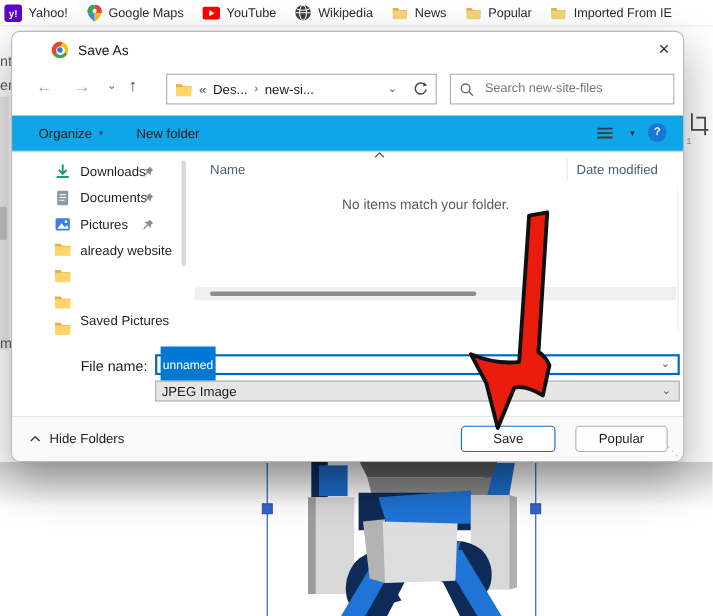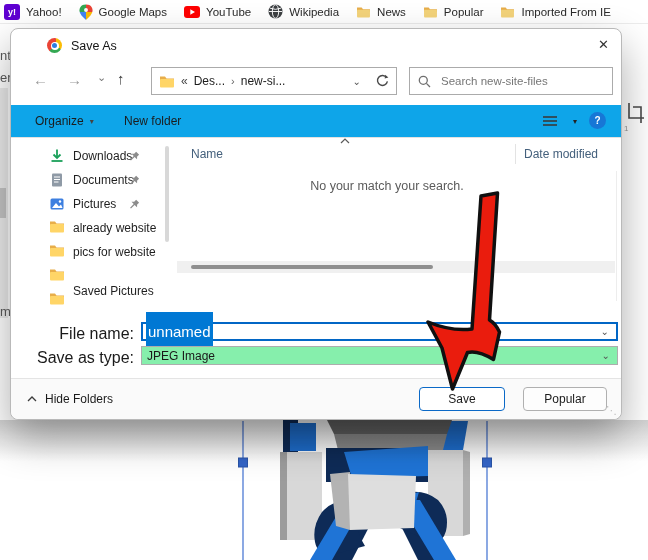--- a/index.html
+++ b/index.html
@@ -46,25 +46,25 @@
   #sscroll{left:154px;top:117px;width:4px;height:96px;background:#d8d8d8;border-radius:2px;}
   
   #filearea{left:166px;top:108px;width:446px;height:140px;}
   .colhdr{position:absolute;top:10px;font-size:12px;color:#44607c;}
   #coldiv{left:338px;top:7px;width:1px;height:20px;background:#e3e3e3;}
   #emptymsg{left:0;top:42px;width:420px;text-align:center;font-size:12.5px;color:#5b5b5b;}
   #hscroll{left:0;bottom:4px;width:438px;height:12px;background:#f0f0f0;}
   #hthumb{left:14px;top:4px;width:242px;height:4px;background:#8f8f8f;border-radius:2px;}
   #vtrack{right:6px;top:34px;width:1px;height:130px;background:#ededed;}
   
-  .flabel{position:absolute;left:0;width:123px;text-align:right;font-size:16px;color:#1a1a1a;}
+  .flabel{position:absolute;left:0;width:123px;text-align:right;font-size:13px;color:#1a1a1a;}
   #fname{left:130px;top:293px;width:477px;height:19px;border:2px solid #0166c5;background:#fff;
          display:flex;align-items:center;box-sizing:border-box;padding-left:3px;}
-  #fname .sel{background:#0078d4;color:#fff;font-size:15px;padding:11px 2px;}
-  #ftype{left:130px;top:317px;width:477px;height:19px;border:1px solid #adadad;background:#86efac;
+  #fname .sel{background:#0078d4;color:#fff;font-size:11px;padding:11px 2px;}
+  #ftype{left:130px;top:317px;width:477px;height:19px;border:1px solid #adadad;background:#e5e5e5;
          display:flex;align-items:center;box-sizing:border-box;padding-left:5px;font-size:12px;color:#1a1a1a;}
   .fieldchev{position:absolute;right:7px;font-size:10px;color:#555;}
   
   #footer{left:0;bottom:0;right:0;height:40px;background:#fafafa;border-top:1px solid #e4e4e4;
           border-radius:0 0 8px 8px;}
   #hidefolders{left:16px;top:0;height:40px;display:flex;align-items:center;gap:8px;font-size:12px;color:#1b1b1b;}
   .dlgbtn{position:absolute;top:8px;height:24px;border-radius:4px;background:#fff;font-size:12px;
           color:#1b1b1b;display:flex;align-items:center;justify-content:center;box-sizing:border-box;}
   #savebtn{left:408px;width:86px;border:1px solid #0b69c7;}
   #cancelbtn{left:512px;width:84px;border:1px solid #b0b0b0;background:#fdfdfd;}
@@ -334,21 +334,20 @@
         </span>
         <span class="slabel" style="width:104px;">already website</span>
       </div>
       <div class="srow">
         <span class="sicon">
           <svg width="16" height="13" viewBox="0 0 16 13">
               <path d="M1 1.5h5l1.5 2H15v3H1z" fill="#e8ae4a"></path>
               <rect x="1" y="4" width="14" height="8.5" rx="1" fill="#ffd567"></rect>
             </svg>
         </span>
-        <span class="slabel" style="width:104px;">pics for website</span>
       </div>
       <div class="srow">
         <span class="sicon">
           <svg width="16" height="13" viewBox="0 0 16 13">
               <path d="M1 1.5h5l1.5 2H15v3H1z" fill="#e8ae4a"></path>
               <rect x="1" y="4" width="14" height="8.5" rx="1" fill="#ffd567"></rect>
             </svg>
         </span>
         <span class="slabel" style="width:104px;margin-top:29px;">Saved Pictures</span>
       </div>
@@ -363,33 +362,32 @@
     </div>
     <div id="sscroll" class="abs"></div>
 
     <div id="filearea" class="abs">
       <svg class="abs" style="left:163px;top:1px;" width="10" height="6" viewBox="0 0 10 6">
         <polyline points="1,5 5,1 9,5" stroke="#5a5a5a" stroke-width="1.2" fill="none"></polyline>
       </svg>
       <span class="colhdr" style="left:14px;">Name</span>
       <div id="coldiv" class="abs"></div>
       <span class="colhdr" style="left:347px;">Date modified</span>
-      <div id="emptymsg" class="abs">No your match your search.</div>
+      <div id="emptymsg" class="abs">No items match your folder.</div>
       <div id="vtrack" class="abs"></div>
       <div id="hscroll" class="abs">
         <div id="hthumb" class="abs"></div>
       </div>
     </div>
 
     <span class="flabel" style="top:296px;">File name:</span>
     <div id="fname" class="abs">
       <span class="sel">unnamed</span>
       <span class="fieldchev">⌄</span>
     </div>
-    <span class="flabel" style="top:320px;">Save as type:</span>
     <div id="ftype" class="abs">
       <span>JPEG Image</span>
       <span class="fieldchev">⌄</span>
     </div>
 
     <div id="footer" class="abs">
       <div id="hidefolders" class="abs">
         <svg width="10" height="6" viewBox="0 0 10 6">
             <polyline points="1,5 5,1 9,5" stroke="#3c3c3c" stroke-width="1.3" fill="none"></polyline>
           </svg>

